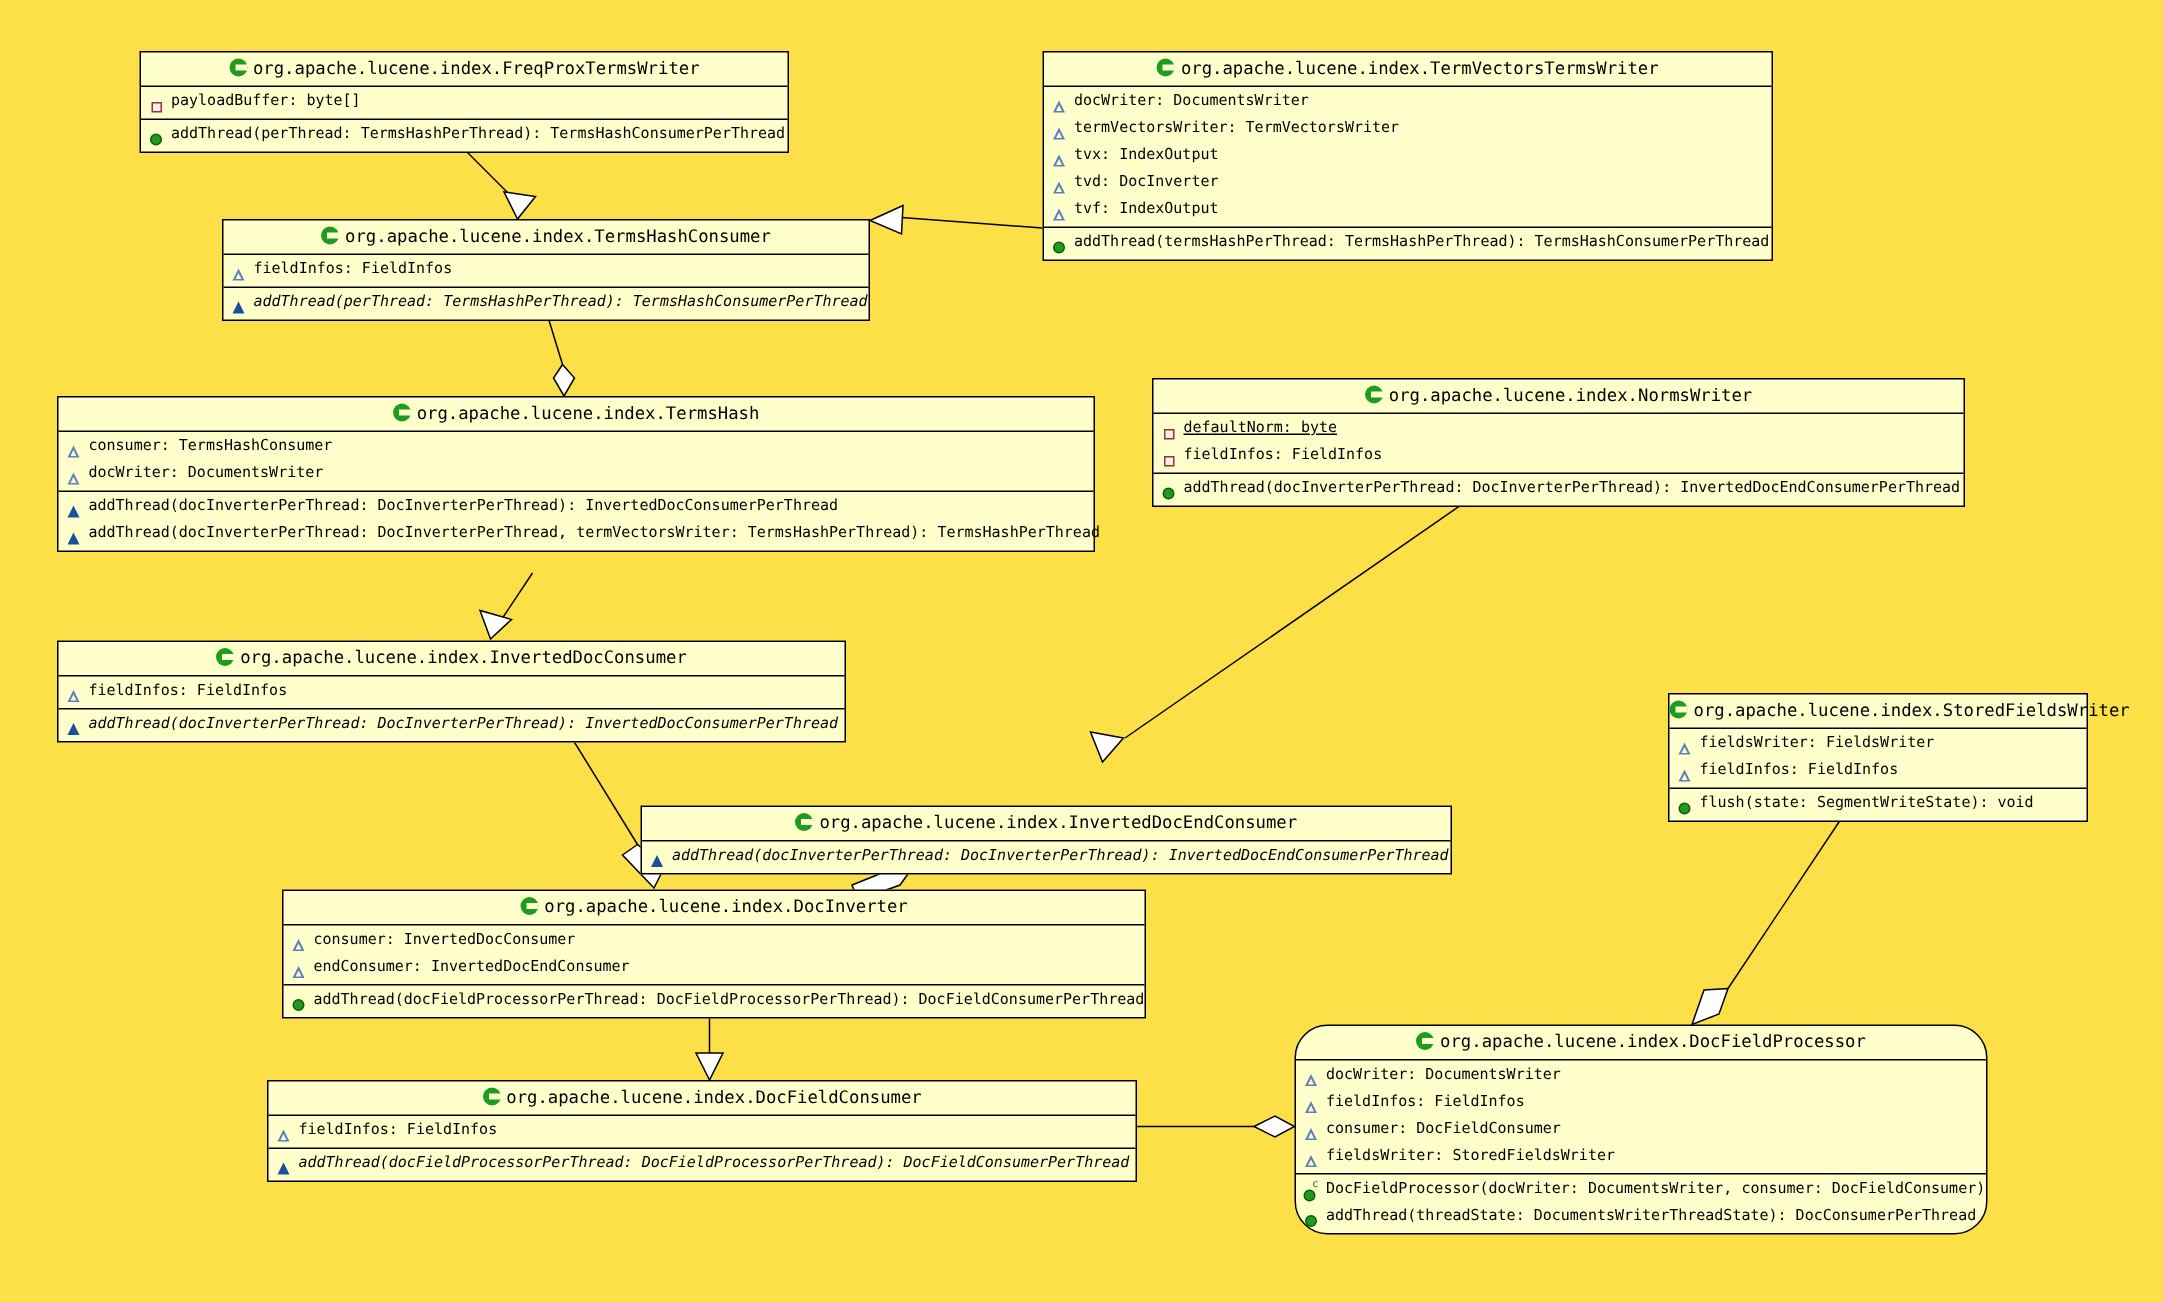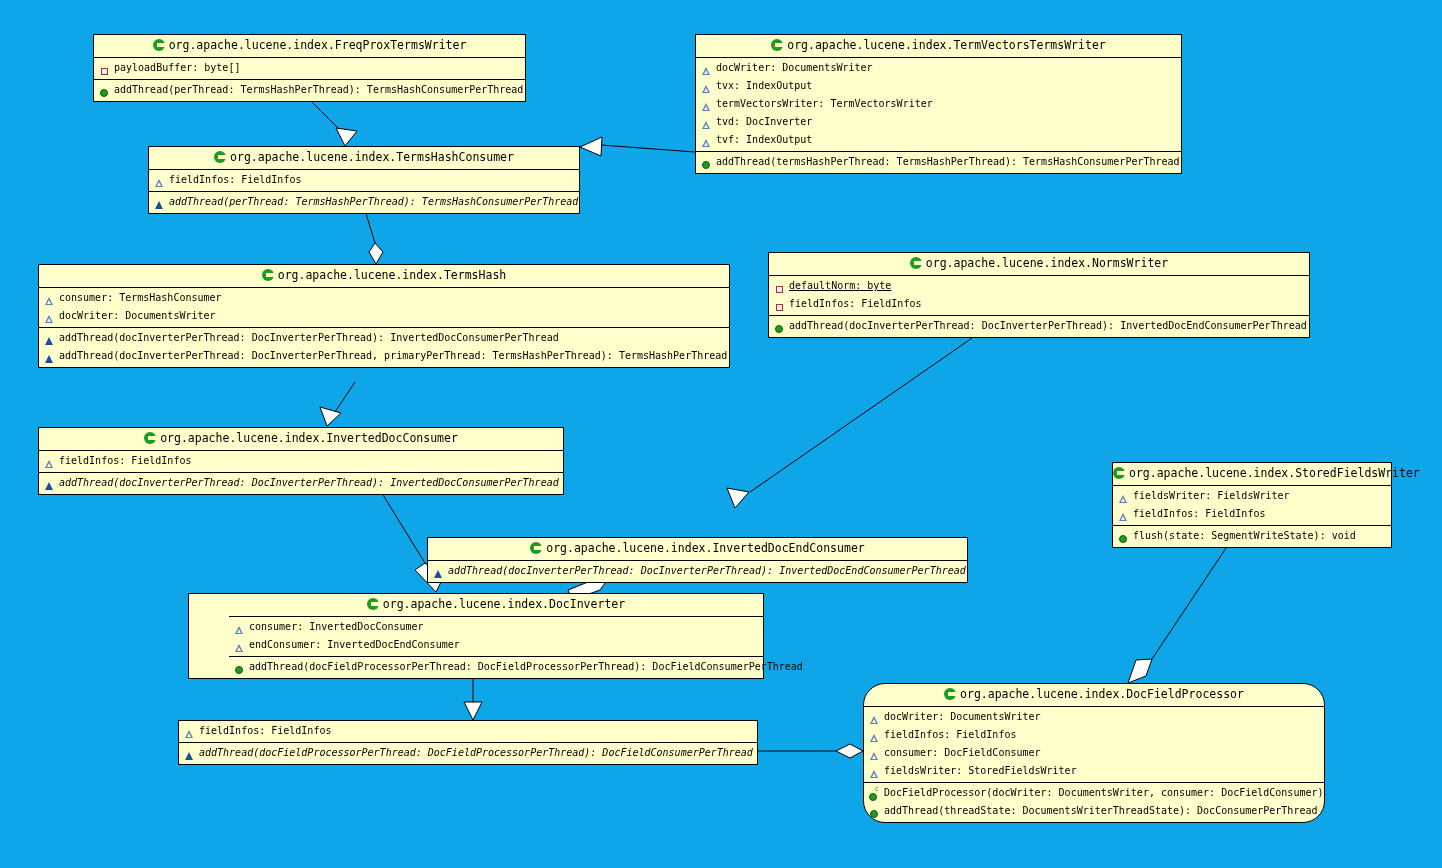--- a/index.html
+++ b/index.html
@@ -5,21 +5,21 @@
 <style>
   html, body {
     margin: 0;
     padding: 0;
     background: #ffffff;
   }
   #canvas {
     position: relative;
     width: 1442px;
     height: 868px;
-    background: #0ea5e9;
+    background: #fde047;
     font-family: "DejaVu Sans Mono", "Liberation Mono", monospace;
     overflow: hidden;
   }
   #edges {
     position: absolute;
     left: 0; top: 0;
     width: 1442px;
     height: 868px;
     pointer-events: none;
   }
@@ -248,25 +248,25 @@
       </div>
       <div class="uml-class" style="left: 695px; top: 34px; width: 487px;">
         <div class="class-title"><span class="class-icon"></span><span class="title-text">org.apache.lucene.index.TermVectorsTermsWriter</span></div>
         <div class="compartment">
           <div class="member">
             <span class="vis protected"></span>
             <span class="mtext">docWriter: DocumentsWriter</span>
           </div>
           <div class="member">
             <span class="vis protected"></span>
+            <span class="mtext">termVectorsWriter: TermVectorsWriter</span>
+          </div>
+          <div class="member">
+            <span class="vis protected"></span>
             <span class="mtext">tvx: IndexOutput</span>
-          </div>
-          <div class="member">
-            <span class="vis protected"></span>
-            <span class="mtext">termVectorsWriter: TermVectorsWriter</span>
           </div>
           <div class="member">
             <span class="vis protected"></span>
             <span class="mtext">tvd: DocInverter</span>
           </div>
           <div class="member">
             <span class="vis protected"></span>
             <span class="mtext">tvf: IndexOutput</span>
           </div>
         </div>
@@ -304,21 +304,21 @@
             <span class="mtext">docWriter: DocumentsWriter</span>
           </div>
         </div>
         <div class="compartment last">
           <div class="member">
             <span class="vis protected-filled"></span>
             <span class="mtext">addThread(docInverterPerThread: DocInverterPerThread): InvertedDocConsumerPerThread</span>
           </div>
           <div class="member">
             <span class="vis protected-filled"></span>
-            <span class="mtext">addThread(docInverterPerThread: DocInverterPerThread, primaryPerThread: TermsHashPerThread): TermsHashPerThread</span>
+            <span class="mtext">addThread(docInverterPerThread: DocInverterPerThread, termVectorsWriter: TermsHashPerThread): TermsHashPerThread</span>
           </div>
         </div>
       </div>
       <div class="uml-class" style="left: 768px; top: 252px; width: 542px;">
         <div class="class-title"><span class="class-icon"></span><span class="title-text">org.apache.lucene.index.NormsWriter</span></div>
         <div class="compartment">
           <div class="member">
             <span class="vis private"></span>
             <span class="mtext static-member">defaultNorm: byte</span>
           </div>
@@ -370,40 +370,41 @@
             <span class="mtext">fieldInfos: FieldInfos</span>
           </div>
         </div>
         <div class="compartment last">
           <div class="member">
             <span class="vis public"></span>
             <span class="mtext">flush(state: SegmentWriteState): void</span>
           </div>
         </div>
       </div>
-      <div class="uml-class" style="left: 188px; top: 593px; width: 576px; padding-left: 40px;">
+      <div class="uml-class" style="left: 188px; top: 593px; width: 576px;">
         <div class="class-title"><span class="class-icon"></span><span class="title-text">org.apache.lucene.index.DocInverter</span></div>
         <div class="compartment">
           <div class="member">
             <span class="vis protected"></span>
             <span class="mtext">consumer: InvertedDocConsumer</span>
           </div>
           <div class="member">
             <span class="vis protected"></span>
             <span class="mtext">endConsumer: InvertedDocEndConsumer</span>
           </div>
         </div>
         <div class="compartment last">
           <div class="member">
             <span class="vis public"></span>
             <span class="mtext">addThread(docFieldProcessorPerThread: DocFieldProcessorPerThread): DocFieldConsumerPerThread</span>
           </div>
         </div>
       </div>
       <div class="uml-class" style="left: 178px; top: 720px; width: 580px;">
+        <div class="class-title"><span class="class-icon"></span><span class="title-text">org.apache.lucene.index.DocFieldConsumer</span></div>
         <div class="compartment">
           <div class="member">
             <span class="vis protected"></span>
             <span class="mtext">fieldInfos: FieldInfos</span>
           </div>
         </div>
         <div class="compartment last">
           <div class="member abstract">
             <span class="vis protected-filled"></span>
             <span class="mtext">addThread(docFieldProcessorPerThread: DocFieldProcessorPerThread): DocFieldConsumerPerThread</span>

